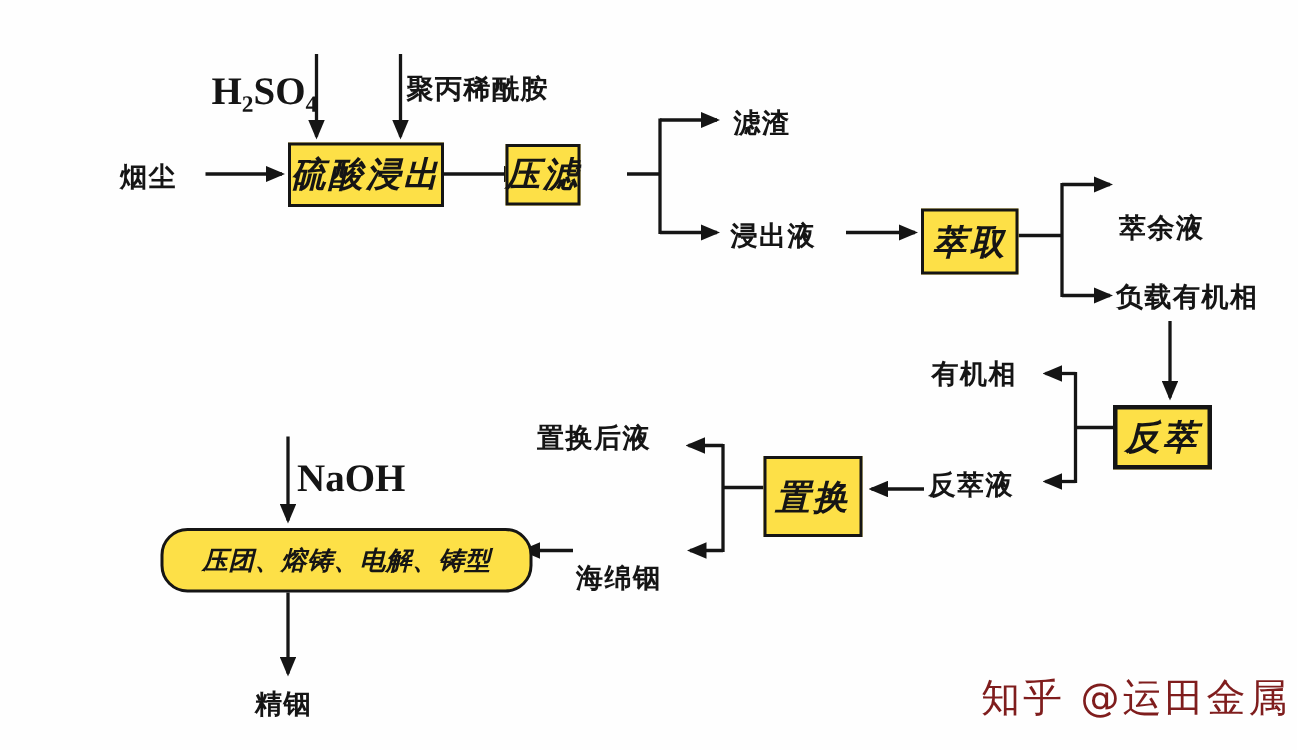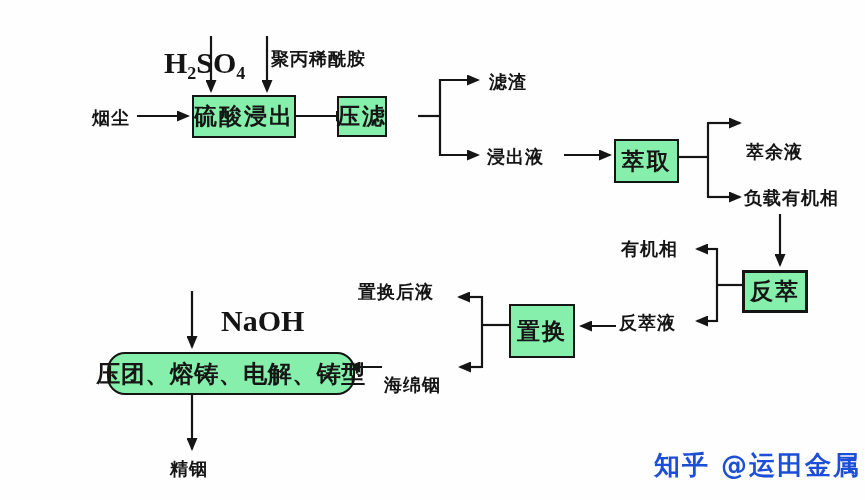--- a/index.html
+++ b/index.html
@@ -18,70 +18,70 @@
   }
   svg.wires {
     position: absolute;
     left: 0; top: 0;
     width: 865px; height: 500px;
   }
   svg.wires line { stroke: #151515; stroke-width: 2.2; }
   .box {
     position: absolute;
     border: 2.5px solid #151515;
-    background: #86efac;
+    background: #fde047;
     display: flex;
     align-items: center;
     justify-content: center;
     font-weight: bold;
     font-size: 23px;
     letter-spacing: 2px;
     white-space: nowrap;
     box-sizing: border-box;
+    font-style: italic;
   }
   .lbl {
     position: absolute;
     font-weight: bold;
     font-size: 18px;
     white-space: nowrap;
     letter-spacing: 1px;
   }
   .chem {
     font-family: "Liberation Serif", serif;
-    font-size: 30px;
+    font-size: 26px;
     letter-spacing: 0;
-    margin-left: 23px;
   }
   #box-leach    { left: 192px; top:  95px; width: 104px; height: 43px; }
   #box-filter   { left: 337px; top:  96px; width:  50px; height: 41px; }
   #box-extract  { left: 614px; top: 139px; width:  65px; height: 44px; }
   #box-strip    { left: 742px; top: 270px; width:  66px; height: 43px; border-width: 3px; }
   #box-displace { left: 509px; top: 304px; width:  66px; height: 54px; text-align: right; }
-  #box-process  { left: 107px; top: 352px; width: 248px; height: 43px; font-size: 24px; letter-spacing: 0.5px; border-radius: 18px; }
+  #box-process  { left: 107px; top: 352px; width: 248px; height: 43px; font-size: 17px; letter-spacing: 0.5px; border-radius: 18px; }
 
-  #lbl-feed      { left:  92px; top: 106px; font-family: Liberation Mono, monospace; }
+  #lbl-feed      { left:  80px; top: 106px; font-family: Liberation Mono, monospace; }
   #lbl-h2so4     { left: 141px; top:  46px; }
   #lbl-paam      { left: 271px; top:  47px; }
   #lbl-residue   { left: 489px; top:  70px; }
   #lbl-leachate  { left: 487px; top: 145px; }
   #lbl-raffinate { left: 746px; top: 112px; margin-top: 28px; }
   #lbl-loaded    { left: 744px; top: 186px; }
   #lbl-organic   { left: 621px; top: 237px; }
   #lbl-stripliq  { left: 619px; top: 311px; }
   #lbl-displaced { left: 358px; top: 280px; }
   #lbl-sponge    { left: 384px; top: 357px; margin-top: 16px; }
   #lbl-naoh      { left: 198px; top: 304px; }
   #lbl-product   { left: 170px; top: 457px; }
 
   .watermark {
     position: absolute;
     left: 654px; top: 448px;
     font-size: 26px;
-    font-weight: bold;
-    color: #1d4ed8;
+    font-weight: normal;
+    color: #7f1d1d;
     letter-spacing: 2px;
     text-shadow: 1px 1px 0 #ffffff;
     white-space: nowrap;
   }
 </style>
 </head>
 <body>
 
 <div class="canvas">
 

